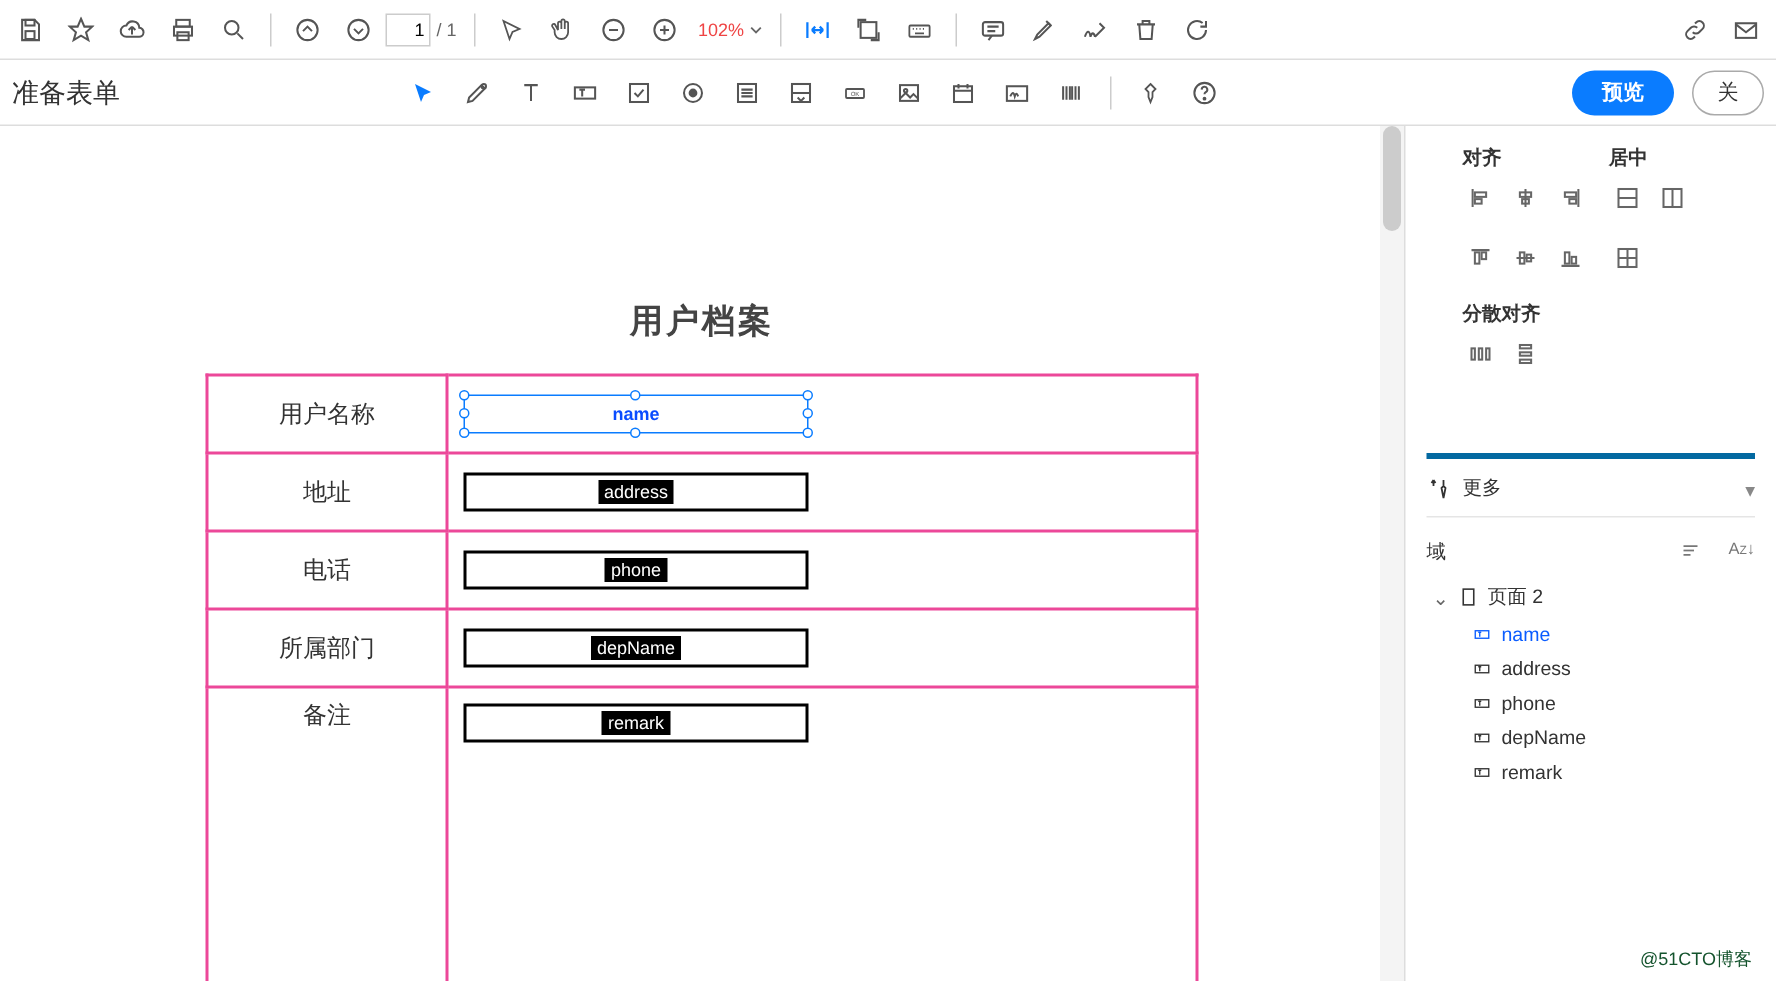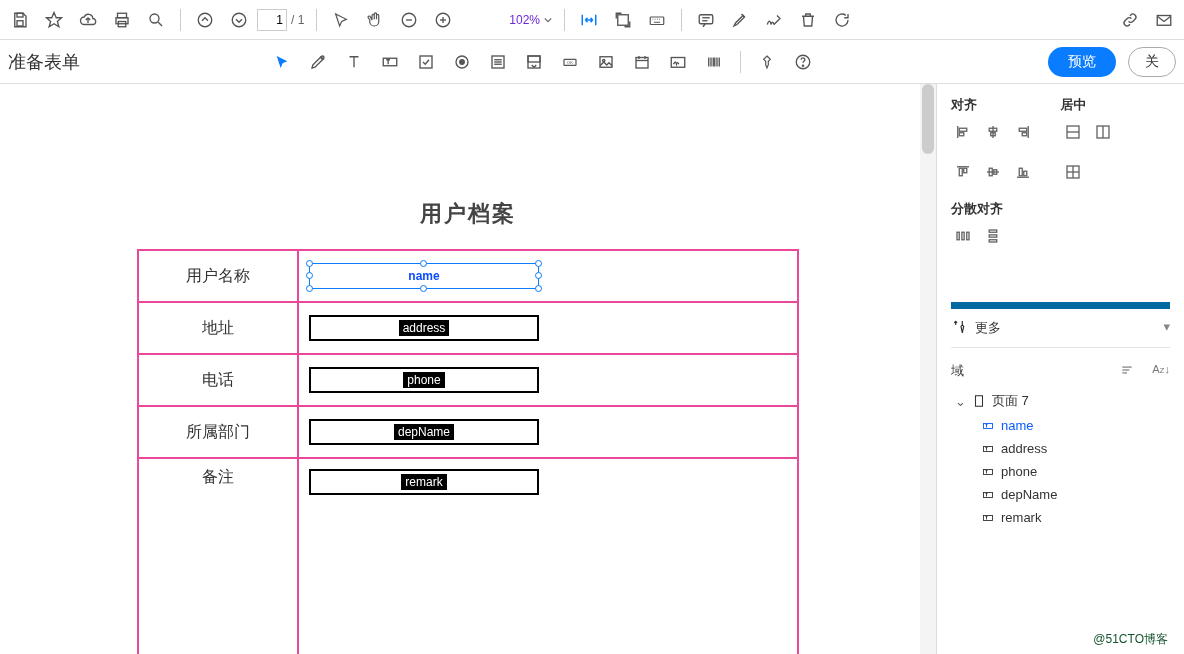--- a/index.html
+++ b/index.html
@@ -2,25 +2,25 @@
 <html><head>
 <meta charset="utf-8">
 <style>
   * { box-sizing: border-box; }
   body { margin: 0; font-family: "Segoe UI", Arial, sans-serif; font-size: 13px; color: #333; background: #fff; overflow: hidden; }
   .toolbar { display: flex; align-items: center; height: 40px; border-bottom: 1px solid #ddd; padding: 0 4px; gap: 2px; }
   .tbtn { width: 32px; height: 32px; display: flex; align-items: center; justify-content: center; color: #555; cursor: pointer; border-radius: 3px; }
   .tsep { width: 1px; height: 22px; background: #ccc; margin: 0 6px; }
   .page-input { width: 30px; height: 22px; text-align: right; border: 1px solid #ccc; font-size: 12px; padding: 0 3px; }
   .page-total { font-size: 12px; color: #666; margin: 0 4px 0 2px; }
-  .zoom-select { display: flex; align-items: center; height: 24px; border: none; padding: 0 4px; cursor: pointer; gap: 4px; font-size: 12px; color: #6d28d9; margin-left: 44px; }
+  .zoom-select { display: flex; align-items: center; height: 24px; border: none; padding: 0 4px; cursor: pointer; gap: 4px; font-size: 12px; color: #ef4444; }
   .spacer { flex: 1; }
   .toolbar2 { display: flex; align-items: center; height: 44px; border-bottom: 1px solid #ddd; padding: 0 8px; gap: 4px; }
   .heading { font-size: 18px; color: #333; padding: 0 8px 0 0; }
-  .btn-primary { background: #0a7cff; color: #fff; border: none; border-radius: 16px; height: 30px; padding: 0 20px; font-size: 14px; cursor: pointer; }
+  .btn-primary { background: #0a7cff; color: #fff; border: none; border-radius: 16px; height: 30px; padding: 0 20px; font-size: 14px; cursor: pointer; font-weight: bold; }
   .btn-outline { background: #fff; color: #333; border: 1px solid #aaa; border-radius: 16px; height: 30px; padding: 0 16px; font-size: 14px; cursor: pointer; }
   .main { display: flex; height: calc(100vh - 84px); }
   .canvas-wrap { flex: 1; position: relative; background: #fff; overflow: hidden; }
   .vscroll { position: absolute; right: 0; top: 0; bottom: 0; width: 16px; background: #f4f4f4; }
   .vthumb { position: absolute; top: 0; left: 2px; right: 2px; height: 70px; background: #ccc; border-radius: 6px; }
   .doc-title { text-align: center; font-size: 22px; color: #444; margin-top: 115px; letter-spacing: 2px; font-family: SimSun, serif; font-weight: bold; }
   table.form { border-collapse: collapse; margin: 20px auto 0 auto; }
   table.form td { border: 2px solid #ec4899; height: 52px; vertical-align: middle; }
   table.form td.lbl { width: 160px; text-align: center; font-size: 16px; font-family: SimSun, serif; }
   table.form td.val { width: 500px; padding-left: 10px; }
@@ -28,26 +28,26 @@
   .fieldbox { width: 230px; height: 26px; border: 2px solid #000; display: flex; align-items: center; justify-content: center; }
   .fieldbox.selected { border: 1px solid #0a7cff; position: relative; }
   .tag { background: #000; color: #fff; font-size: 12px; padding: 1px 4px; font-family: Arial, sans-serif; }
   .tag.sel { background: #fff; color: #0a4cff; font-weight: bold; }
   .handle { position: absolute; width: 7px; height: 7px; background: #fff; border: 1px solid #0a7cff; border-radius: 50%; }
   .h-tl { top: -4px; left: -4px; } .h-tr { top: -4px; right: -4px; }
   .h-bl { bottom: -4px; left: -4px; } .h-br { bottom: -4px; right: -4px; }
   .h-tc { top: -4px; left: 50%; margin-left: -4px; } .h-bc { bottom: -4px; left: 50%; margin-left: -4px; }
   .h-ml { top: 50%; left: -4px; margin-top: -4px; } .h-mr { top: 50%; right: -4px; margin-top: -4px; }
   .rpanel { width: 248px; border-left: 1px solid #ddd; background: #fff; padding: 12px 14px 4px 14px; overflow-y: auto; }
-  .rp-row { display: flex; margin-bottom: 6px; }
+  .rp-row { display: flex; margin-bottom: 6px; margin-left: 24px; }
   .rp-col { flex: 1; }
   .rp-label { font-size: 13px; font-weight: bold; color: #333; margin-bottom: 6px; }
   .rp-icons { display: flex; gap: 6px; margin-bottom: 10px; }
   .ricon { width: 24px; height: 24px; display: flex; align-items: center; justify-content: center; color: #666; cursor: pointer; }
-  .more-row { display: flex; align-items: flex-start; gap: 8px; padding: 10px 0; border-top: 7px solid #0369a1; border-bottom: 1px solid #e5e5e5; margin-bottom: 10px; color: #333; cursor: pointer; margin-top: 44px; }
+  .more-row { display: flex; align-items: flex-end; gap: 8px; padding: 10px 0; border-top: 4px solid #0369a1; border-bottom: 1px solid #e5e5e5; margin-bottom: 10px; color: #333; cursor: pointer; margin-top: 44px; }
   .fields-hdr { display: flex; align-items: center; justify-content: space-between; padding: 4px 0 8px 0; color: #333; font-size: 13px; }
   .tree-item { display: flex; align-items: center; gap: 6px; padding: 4px 0 4px 4px; font-size: 13px; color: #333; cursor: pointer; }
   .tree-item.lvl1 { padding-left: 30px; }
   .tree-item.selected { color: #0a5cff; }
   .collapse-tab { position: absolute; left: -14px; top: 300px; width: 14px; height: 40px; background: #f0f0f0; border: 1px solid #ddd; border-right: none; display: flex; align-items: center; justify-content: center; color: #888; cursor: pointer; }
   .rpanel { position: relative; }
   svg { pointer-events: none; }
   .watermark { position: absolute; right: 16px; bottom: 6px; color: #14532d; font-size: 12px; }
 </style>
 </head>
@@ -486,21 +486,21 @@
         <span style="font-size:11px;">A<span style="font-size:8px">Z</span>↓</span>
       </span>
     </div>
 
     <div id="fields-tree">
         <div class="tree-item">
           <span style="color:#666">⌄</span>
           <svg width="14" height="14" viewBox="0 0 24 24" fill="none" stroke="currentColor" stroke-width="1.8">
             <rect x="6" y="3" width="12" height="18"></rect>
           </svg>
-          <span>页面 7</span>
+          <span>页面 2</span>
         </div>
         <div class="tree-item lvl1 selected">
           <svg width="14" height="12" viewBox="0 0 24 24" fill="none" stroke="currentColor" stroke-width="1.8">
             <rect x="3" y="7" width="18" height="10"></rect>
             <path d="M7 9h4M9 9v6"></path>
           </svg>
           <span>name</span>
         </div>
         <div class="tree-item lvl1">
           <svg width="14" height="12" viewBox="0 0 24 24" fill="none" stroke="currentColor" stroke-width="1.8">

